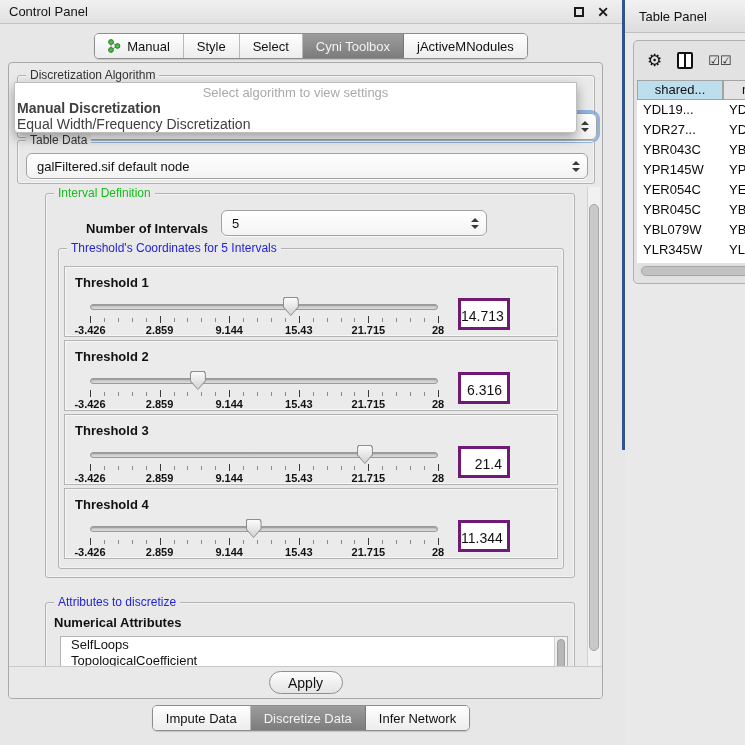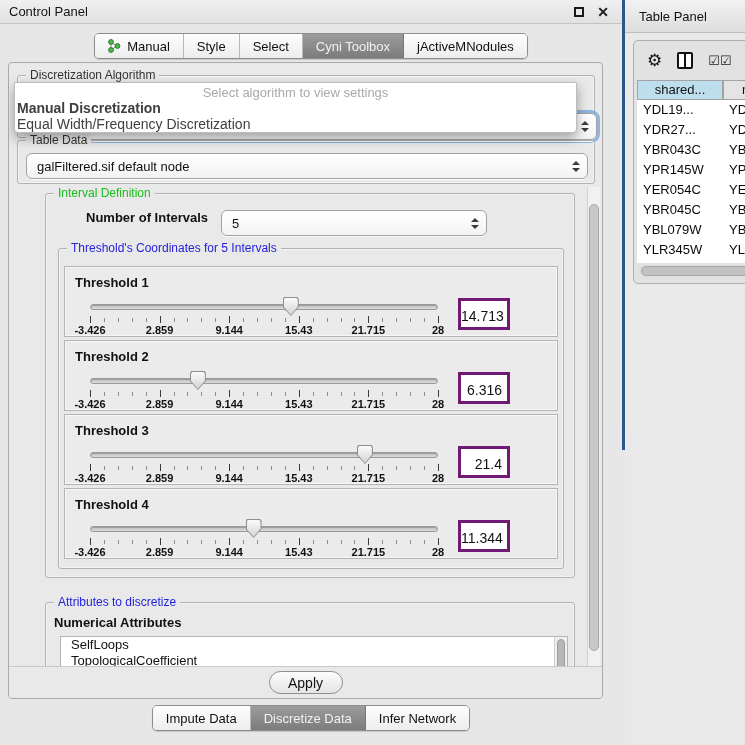--- a/index.html
+++ b/index.html
@@ -50,21 +50,21 @@
   .popup .hint { text-align:center; color:#a9a9a9; font-size:13px; padding-top:2px; height:17px; }
   .popup .item { font-size:14px; color:#404040; padding:0 0 0 2px; height:16px; line-height:16px; white-space:nowrap; }
   .popup .item.bold { font-weight:700; }
 
   .tabledata-group { position:absolute; left:8px; top:77px; width:578px; height:44px; }
   .tabledata-combo { position:absolute; left:8px; top:12px; width:562px; height:26px; }
 
   .scroll-region { position:absolute; left:8px; top:124px; width:568px; height:481px; overflow:hidden; }
 
   .interval-group { margin:6px 10px 0 28px; width:530px; padding:16px 0 8px 0; }
-  .num-row { display:flex; align-items:flex-start; padding-left:40px; }
+  .num-row { display:flex; align-items:flex-end; padding-left:40px; }
   .num-label { font-size:13px; font-weight:700; color:#111; }
   .num-combo { margin-left:13px; width:266px; height:26px; }
 
   .thresholds-group { margin:12px 10px 0 12px; padding:17px 0 6px 0; }
   .t-box { margin:0 5px 3px 5px; height:71px; border:1px solid #b4b4b4; background:#ebebeb;
     box-shadow:inset 0 0 0 1px #f7f7f7; }
   .t-label { font-size:13px; font-weight:700; color:#111; padding:8px 0 0 10px; }
   .t-row { display:flex; align-items:center; margin-top:2px; padding:0 14px 0 25px; height:44px; }
   .slider { flex:1; position:relative; height:44px; }
   .track { position:absolute; top:12px; left:0; right:0; height:6px; border-radius:3px;

